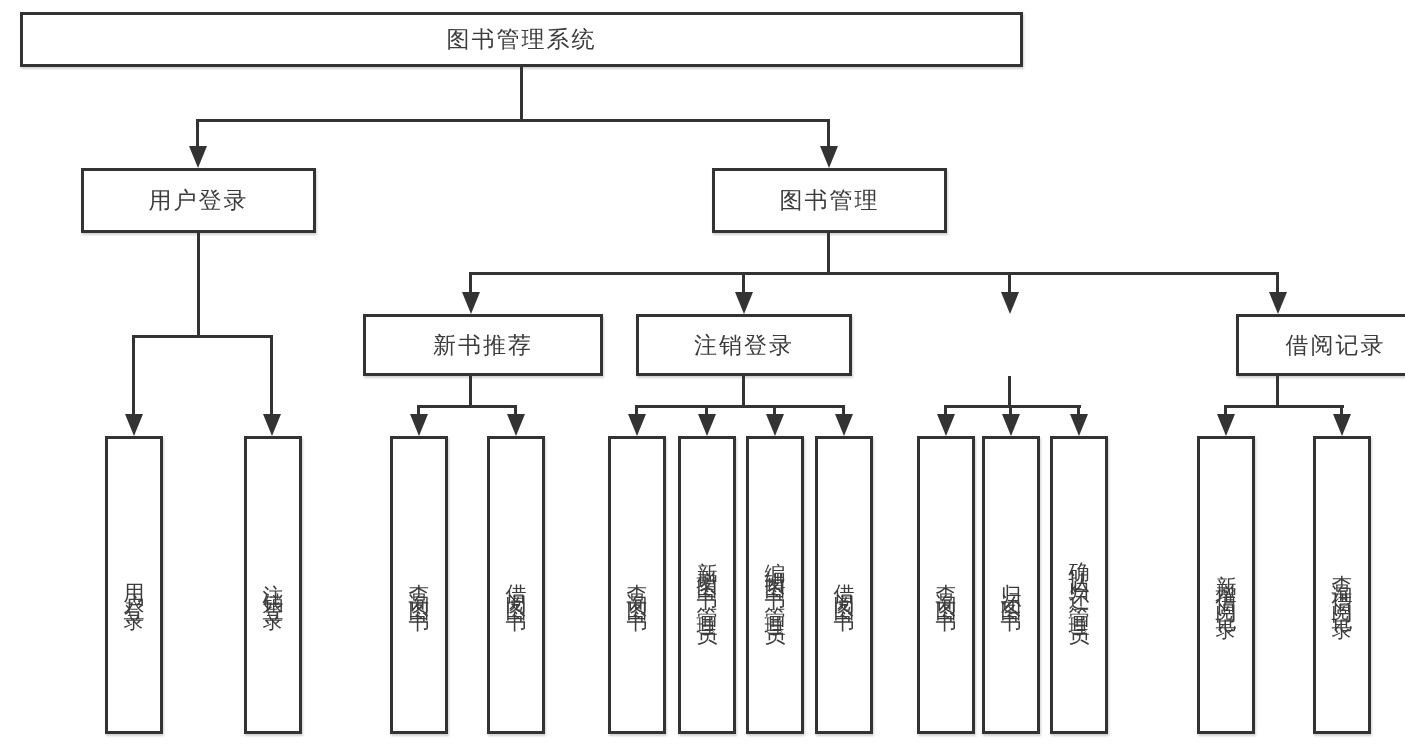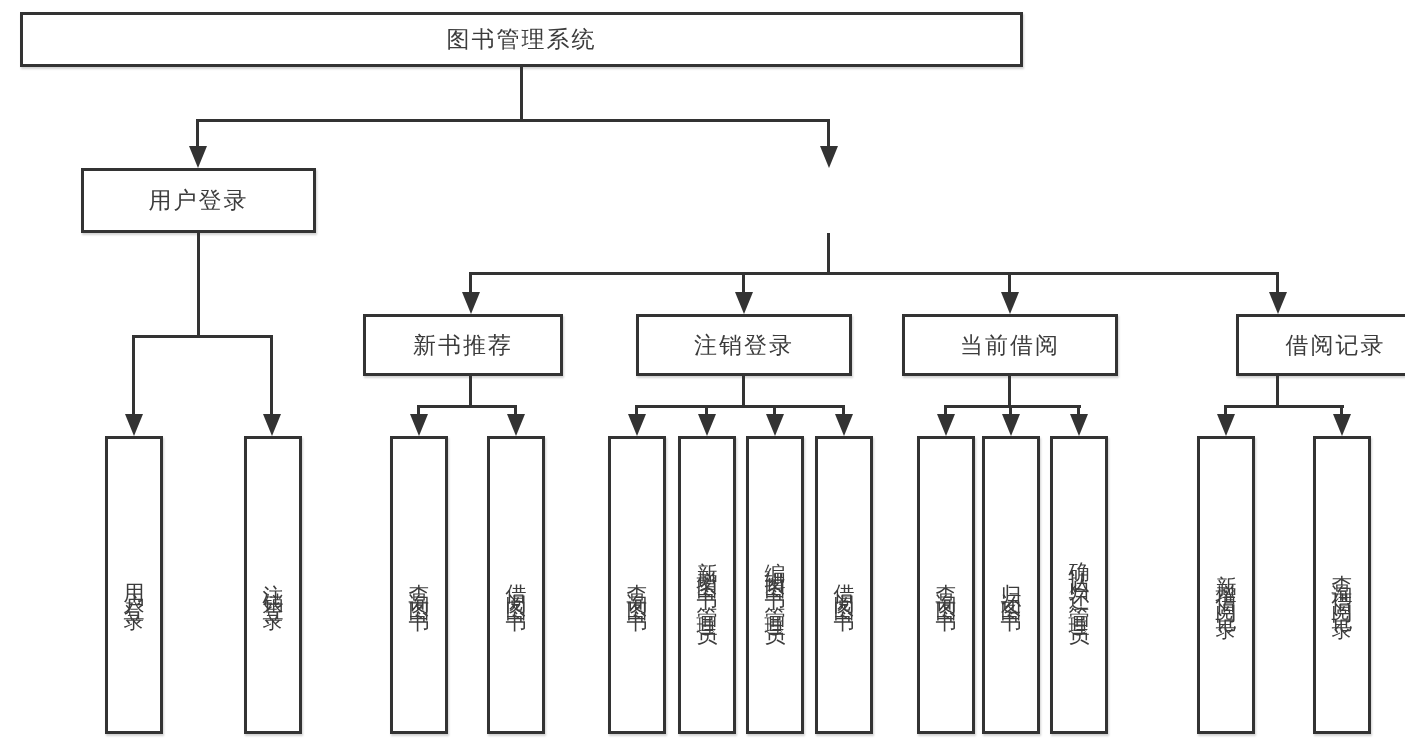--- a/index.html
+++ b/index.html
@@ -29,24 +29,24 @@
   }
 </style>
 </head>
 <body>
 
 <div id="diagram">
 
   <div class="box" style="left:20px;top:12px;width:1003px;height:55px">图书管理系统</div>
 
   <div class="box" style="left:81px;top:168px;width:235px;height:65px">用户登录</div>
+  <div class="box" style="left:712px;top:168px;width:235px;height:65px">图书管理</div>
 
-  <div class="box" style="left:363px;top:314px;width:200px;height:62px">新书推荐</div>
+  <div class="box" style="left:363px;top:314px;width:240px;height:62px">新书推荐</div>
   <div class="box" style="left:636px;top:314px;width:216px;height:62px">注销登录</div>
-  <div class="box" style="left:902px;top:314px;width:216px;height:62px">当前借阅</div>
   <div class="box" style="left:1236px;top:314px;width:199px;height:62px">借阅记录</div>
 
   <div class="box vbox" style="left:105px;top:436px;width:58px;height:298px">用户登录</div>
   <div class="box vbox" style="left:244px;top:436px;width:58px;height:298px">注销登录</div>
 
   <div class="box vbox" style="left:390px;top:436px;width:58px;height:298px">查询图书</div>
   <div class="box vbox" style="left:487px;top:436px;width:58px;height:298px">借阅图书</div>
 
   <div class="box vbox" style="left:608px;top:436px;width:58px;height:298px">查询图书</div>
   <div class="box vbox" style="left:678px;top:436px;width:58px;height:298px">新增图书（管理员）</div>

